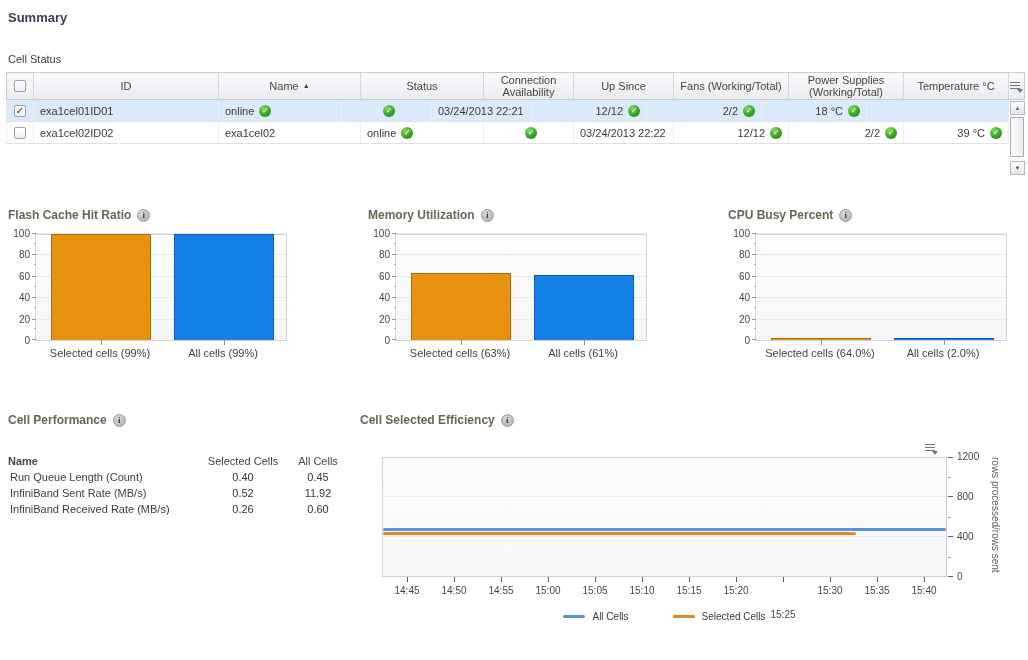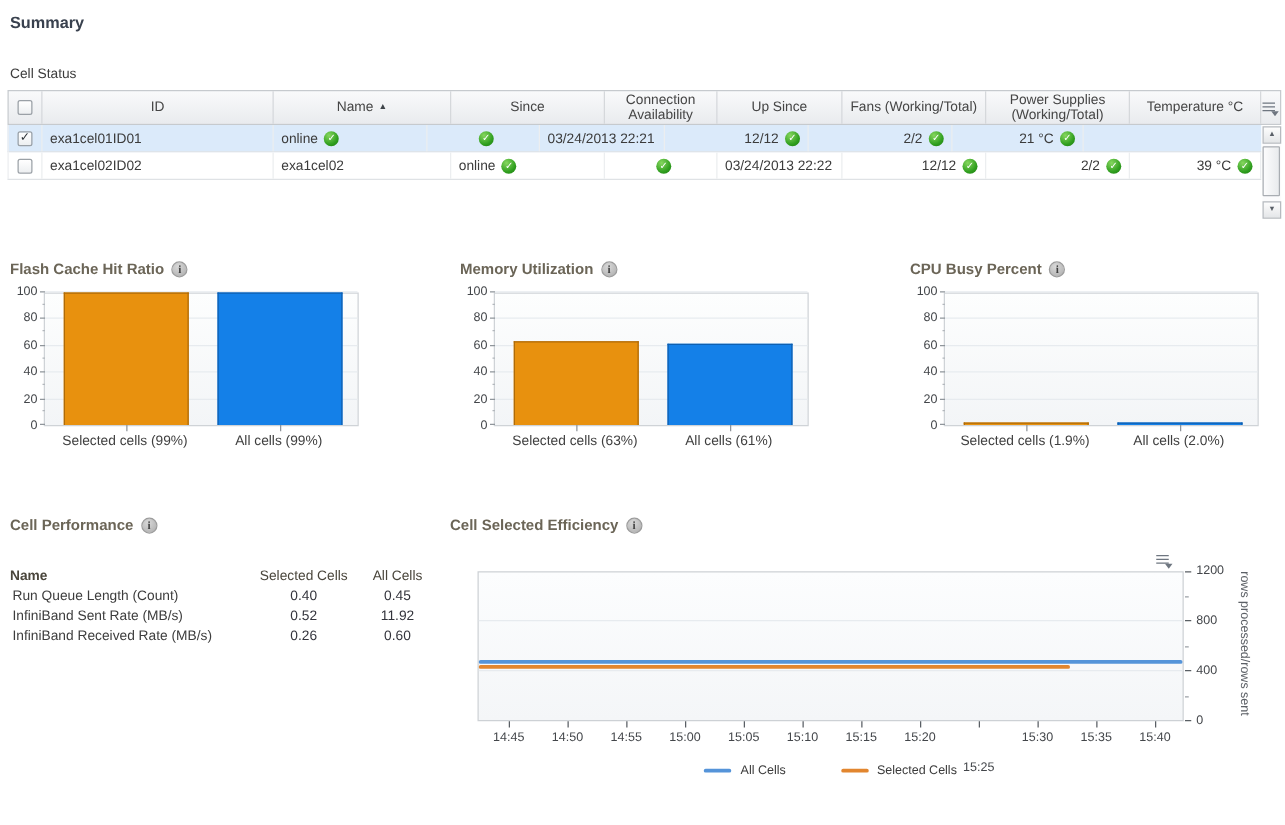--- a/index.html
+++ b/index.html
@@ -124,21 +124,21 @@
         <div class="checkbox"></div>
       </div>
       <div class="t-hcell" style="width: 185px;">
         <span>ID</span>
       </div>
       <div class="t-hcell" style="width: 142px;">
         <span>Name</span>
         <span class="sort-arrow">▲</span>
       </div>
       <div class="t-hcell" style="width: 123px;">
-        <span>Since</span>
+        <span>Status</span>
       </div>
       <div class="t-hcell" style="width: 90px;">
         <span>Connection Availability</span>
       </div>
       <div class="t-hcell" style="width: 100px;">
         <span>Up Since</span>
       </div>
       <div class="t-hcell" style="width: 115px;">
         <span>Fans (Working/Total)</span>
       </div>
@@ -168,21 +168,21 @@
         <div class="t-cell al" style="width: 100px;">03/24/2013 22:21</div>
         <div class="t-cell ar" style="width: 115px;">
           <span>12/12</span>
           <span class="ok-icon">✓</span>
         </div>
         <div class="t-cell ar" style="width: 115px;">
           <span>2/2</span>
           <span class="ok-icon">✓</span>
         </div>
         <div class="t-cell ar" style="width: 105px;">
-          <span>21 °C</span>
+          <span>18 °C</span>
           <span class="ok-icon">✓</span>
         </div>
       </div>
       <div class="t-row">
         <div class="t-cell ac" style="width: 27px;">
           <div class="checkbox"></div>
         </div>
         <div class="t-cell al" style="width: 185px;">exa1cel02ID02</div>
         <div class="t-cell al" style="width: 142px;">exa1cel02</div>
         <div class="t-cell al" style="width: 123px;">
@@ -330,21 +330,21 @@
           <div class="ytick minor" style="bottom: 53.5px;"></div>
           <div class="ytick minor" style="bottom: 74.9px;"></div>
           <div class="ytick minor" style="bottom: 96.3px;"></div>
           <div class="bar" style="left: 15px; width: 100px; height: 2.033px; background: rgb(232, 145, 14); border-color: rgb(174, 107, 9);"></div>
           <div class="x-tick" style="left: 65px;"></div>
           <div class="bar" style="left: 138px; width: 100px; height: 2.14px; background: rgb(20, 128, 232); border-color: rgb(14, 95, 176);"></div>
           <div class="x-tick" style="left: 188px;"></div>
         </div>
       </div>
       <div class="bc-xlabels">
-        <span class="bc-xlabel" style="left: 65px;">Selected cells (1.9%)</span>
+        <span class="bc-xlabel" style="left: 65px;">Selected cells (64.0%)</span>
         <span class="bc-xlabel" style="left: 188px;">All cells (2.0%)</span>
       </div>
     </div>
   </div>
 
 <div class="bottom-row">
   <div class="perf-block">
     <div class="chart-title-row">
       <span class="chart-title">Cell Performance</span>
       <span class="info-icon">i</span>

